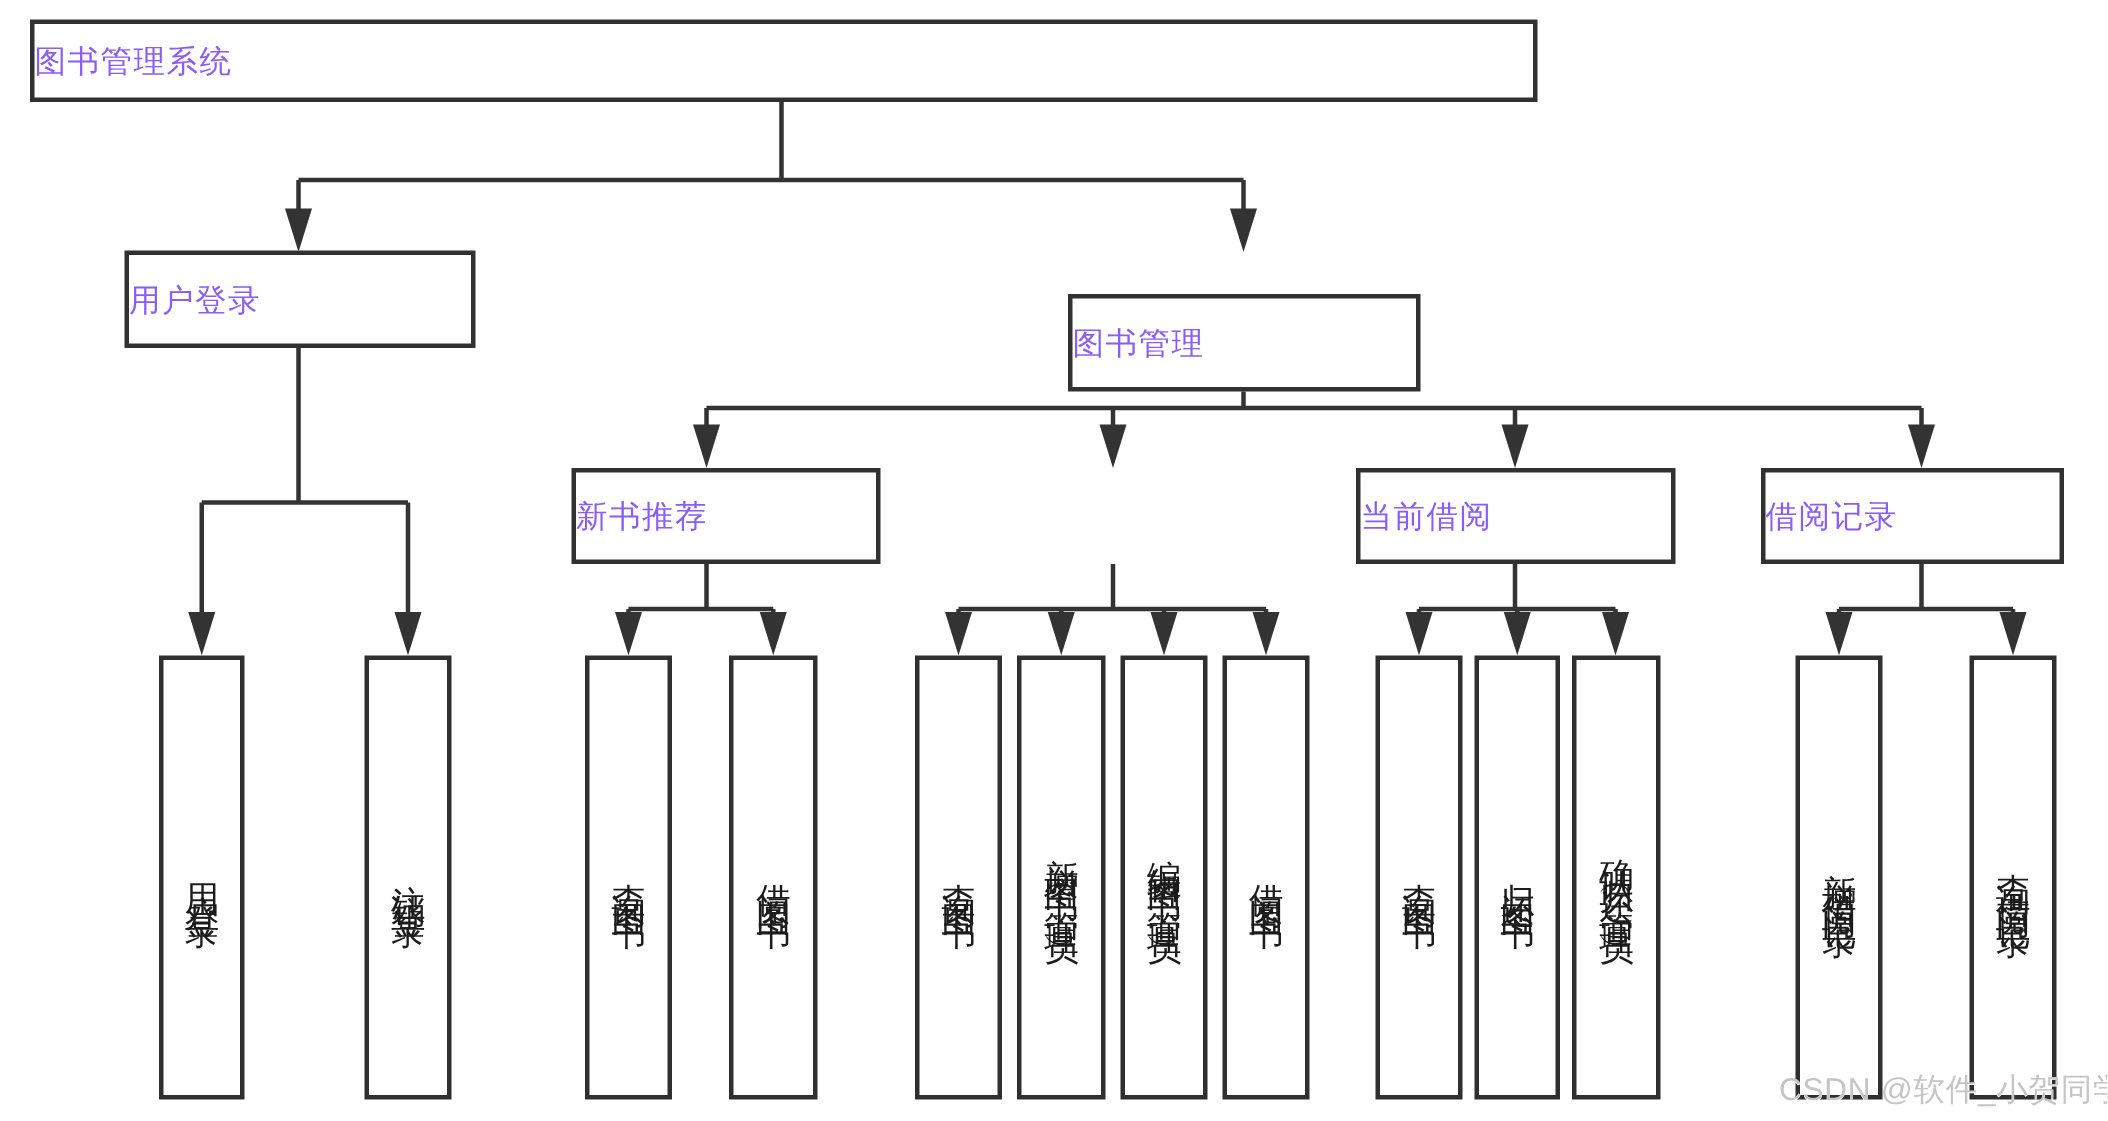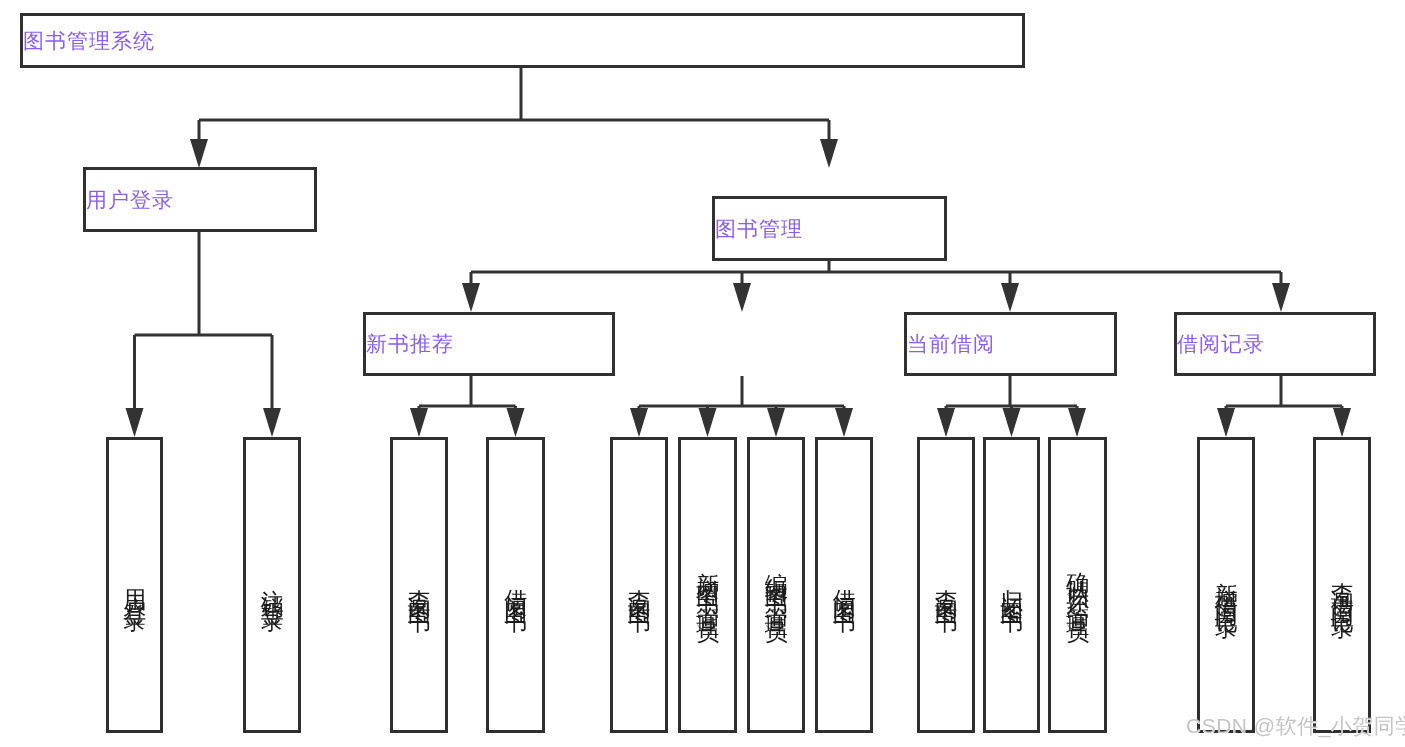--- a/index.html
+++ b/index.html
@@ -111,21 +111,21 @@
     <span>图书管理系统</span>
   </div>
 
   <div class="hbox" style="left:83px; top:167px; width:234px; height:65px;">
     <span>用户登录</span>
   </div>
   <div class="hbox" style="left:712px; top:167px; width:235px; height:65px;margin-top:29px;">
     <span>图书管理</span>
   </div>
 
-  <div class="hbox" style="left:363px; top:312px; width:252px; height:64px;">
+  <div class="hbox" style="left:381px; top:312px; width:206px; height:64px;">
     <span>新书推荐</span>
   </div>
   <div class="hbox" style="left:904px; top:312px; width:213px; height:64px;font-family:Liberation Mono, monospace;">
     <span>当前借阅</span>
   </div>
   <div class="hbox" style="left:1174px; top:312px; width:202px; height:64px;">
     <span>借阅记录</span>
   </div>
 
   <div class="vbox" style="left:106px; top:437px; width:57px; height:296px;">

